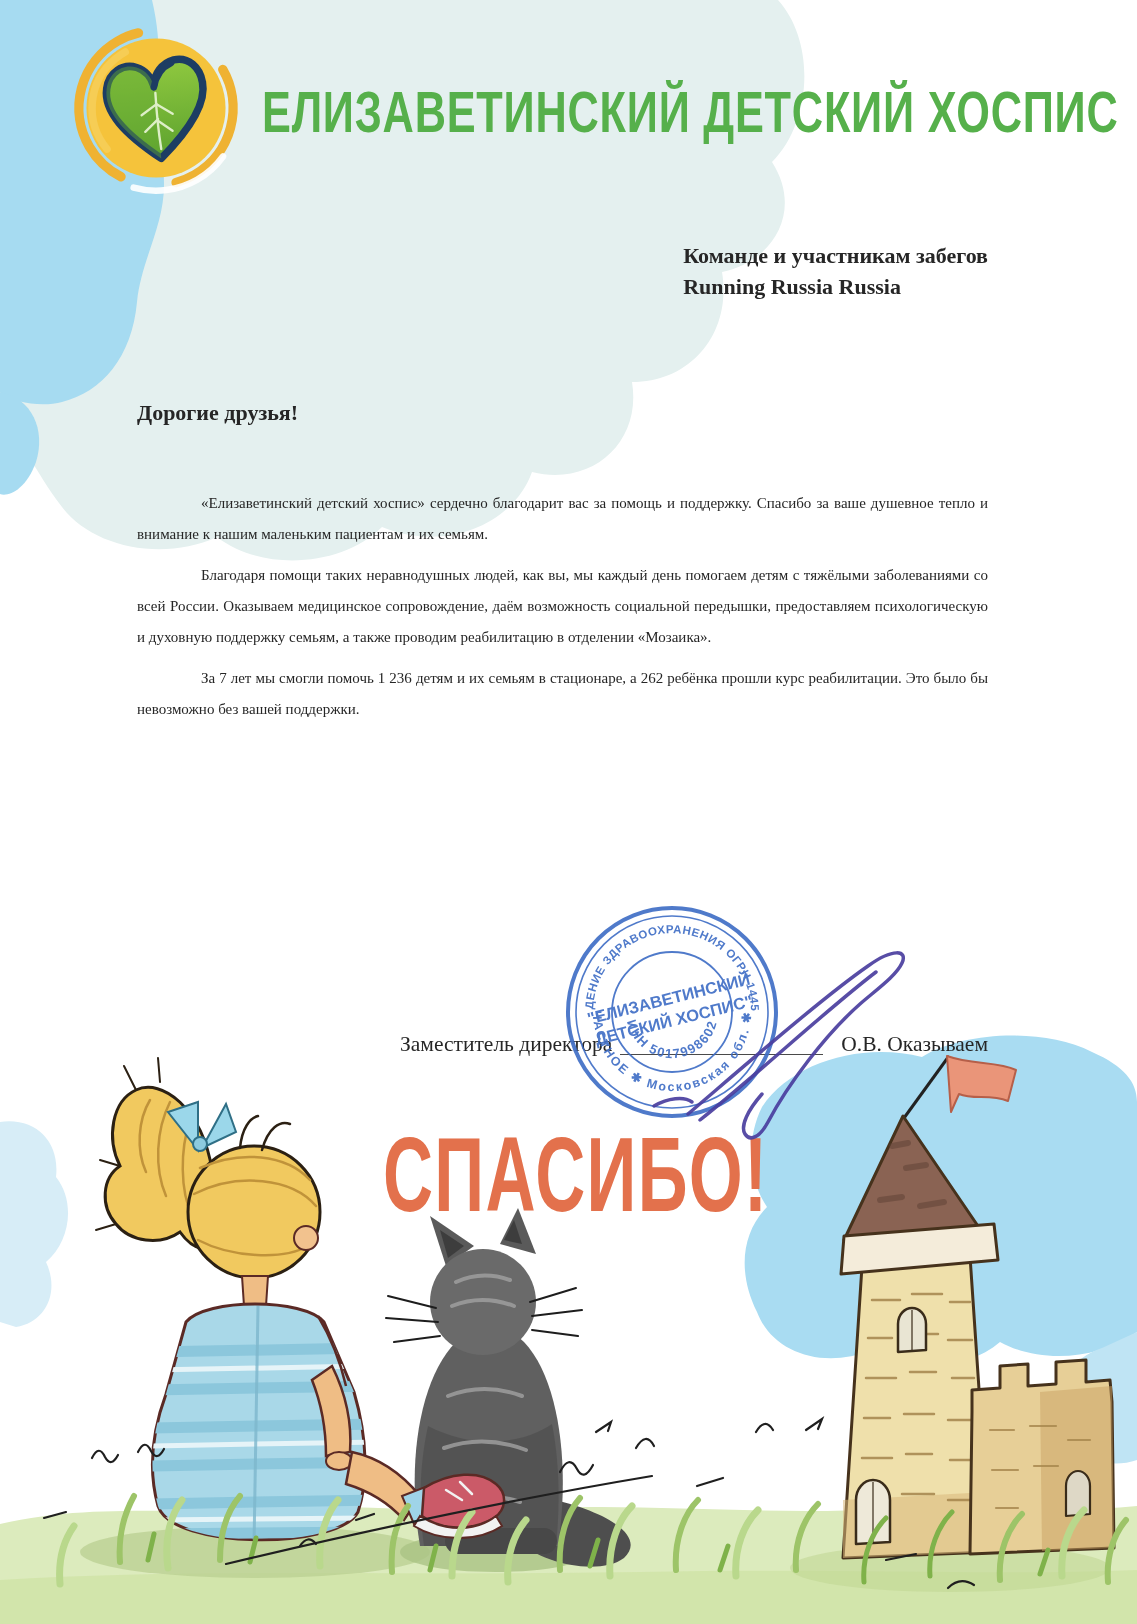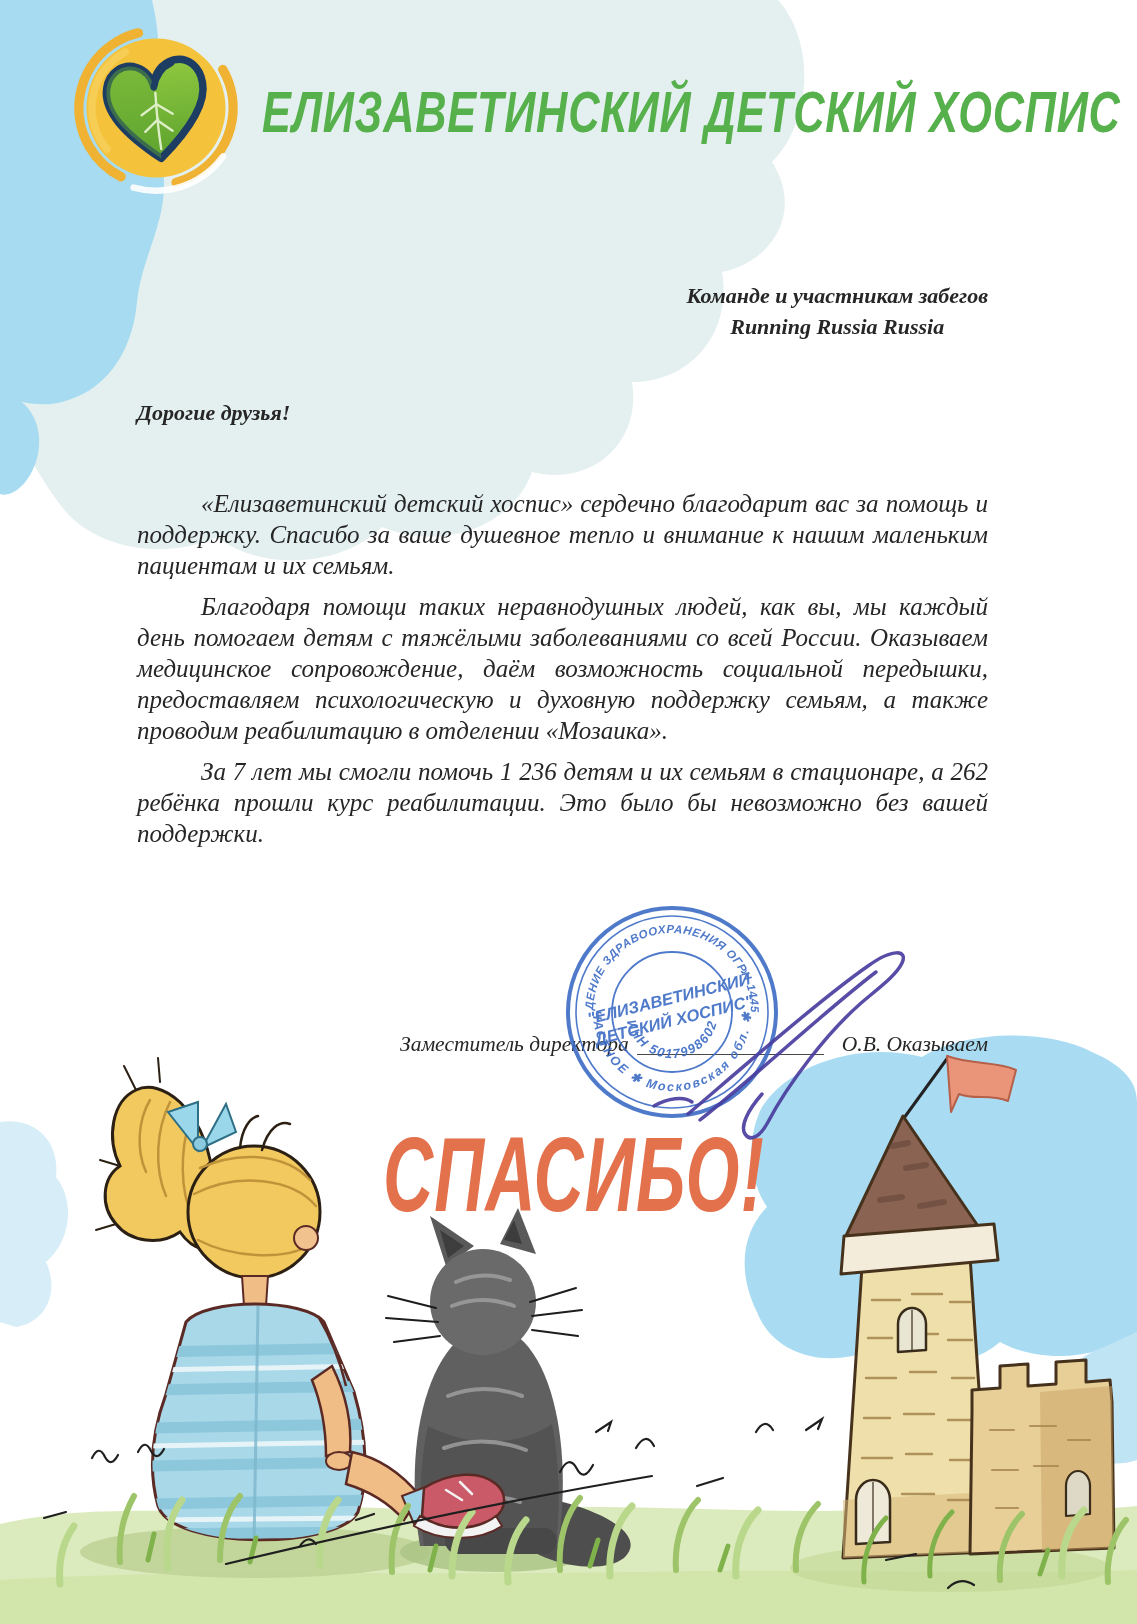--- a/index.html
+++ b/index.html
@@ -1,37 +1,37 @@
 <!DOCTYPE html>
 <html><head>
 <meta charset="utf-8">
 <style>
   html,body{margin:0;padding:0;background:#ffffff;}
   .page{
     position:relative;width:1137px;height:1624px;background:#ffffff;overflow:hidden;
-    font-family:"Liberation Serif",serif;color:#262626;font-style:italic;
+    font-family:"Liberation Serif",serif;color:#262626;
   }
   .abs{position:absolute;top:0;left:0;}
   .letter-title{
     position:absolute;left:262px;top:84px;margin:0;
     font-family:"Liberation Sans",sans-serif;font-weight:bold;font-size:57px;line-height:1;
     color:#56b04b;letter-spacing:1px;white-space:nowrap;
     transform:scaleX(.76);transform-origin:left top;
   }
   .recipient{
-    position:absolute;top:240px;right:149px;text-align:center;
-    font-weight:bold;font-size:22px;line-height:31px;margin-top:40px;
+    position:absolute;top:240px;right:149px;text-align:left;
+    font-weight:bold;font-size:22px;line-height:31px;
   }
   .salutation{
     position:absolute;top:400px;left:137px;width:851px;text-align:left;
     font-weight:bold;font-size:22px;
   }
   .letter-body{
     position:absolute;top:488px;left:137px;width:851px;
-    font-size:25px;line-height:31px;text-align:justify;
+    font-size:15px;line-height:31px;text-align:justify;
   }
   .letter-body p{margin:0 0 10px 0;text-indent:64px;}
   .sign-row{
     position:absolute;top:1030px;left:400px;width:588px;
     display:flex;align-items:center;font-size:21.5px;line-height:28px;
   }
   .sign-role,.sign-name{white-space:nowrap;}
   .sign-line{flex:1;height:24px;border-bottom:1.7px solid #4a4a4a;margin:0 18px 3px 8px;}
   .thanks{
     position:absolute;left:383px;top:1122px;

